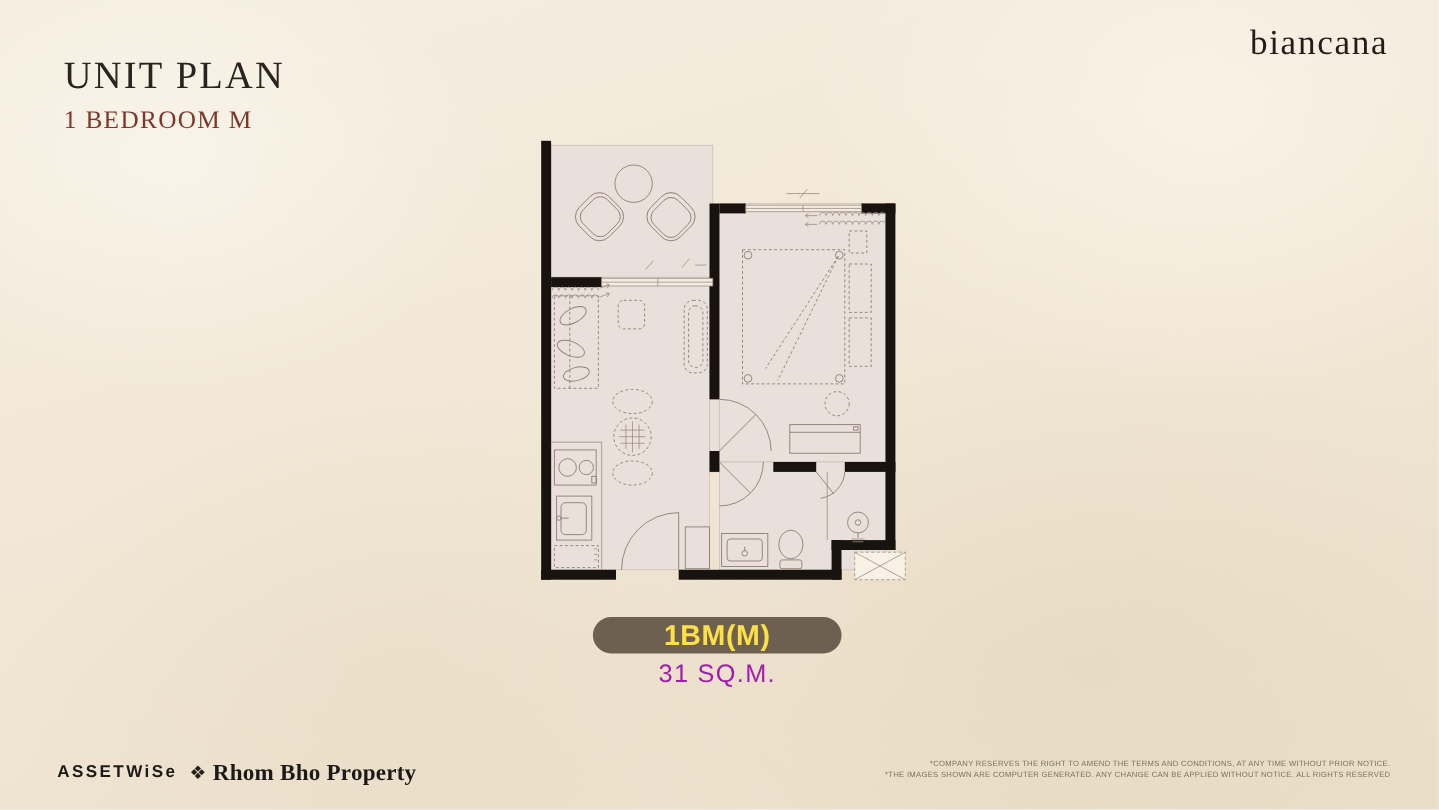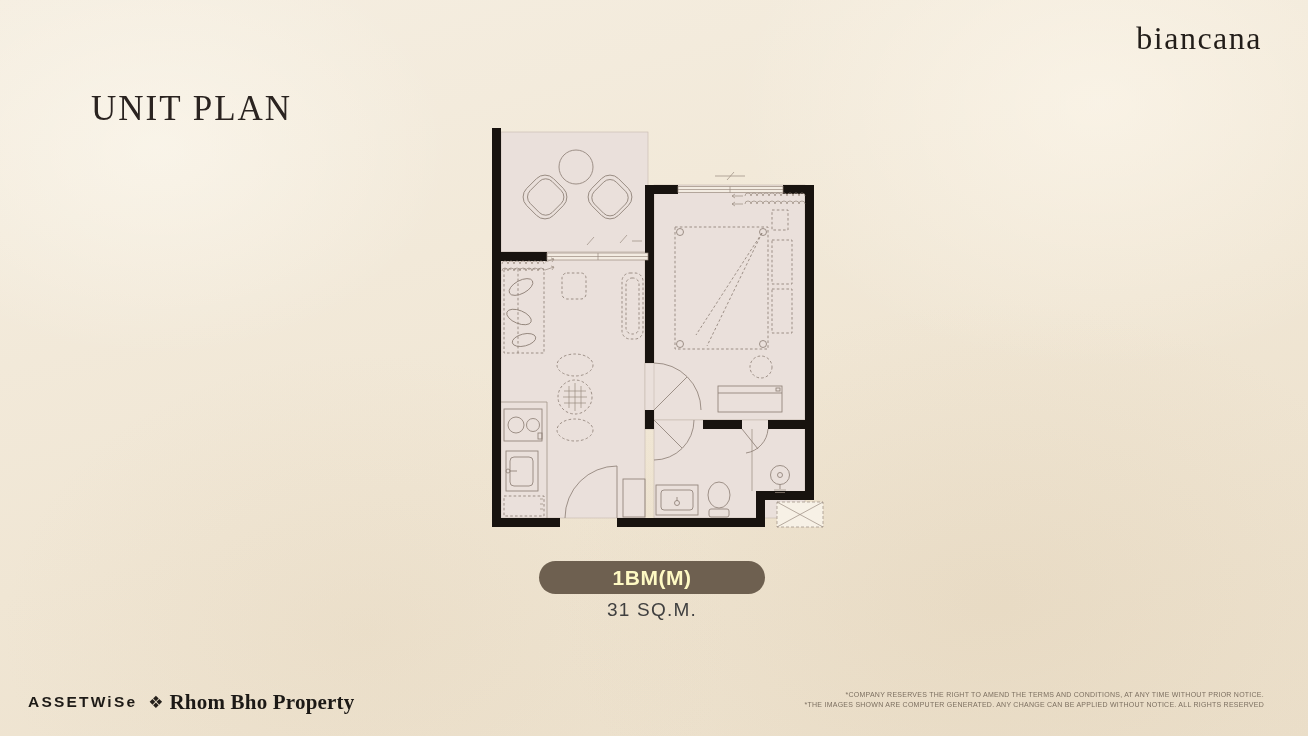--- a/index.html
+++ b/index.html
@@ -9,47 +9,47 @@
     width:1308px; height:736px;
     overflow:hidden;
     font-family:"Liberation Sans", sans-serif;
     background:
       radial-gradient(420px 300px at 12% 20%, rgba(255,252,244,.50), transparent 70%),
       radial-gradient(520px 380px at 84% 14%, rgba(255,250,240,.55), transparent 70%),
       radial-gradient(620px 430px at 76% 82%, rgba(214,193,160,.22), transparent 70%),
       radial-gradient(520px 400px at 28% 86%, rgba(219,200,170,.20), transparent 70%),
       linear-gradient(165deg, #f5eee1 0%, #f0e6d4 55%, #ebdfca 100%);
   }
-  .title-block{ position:absolute; left:91px; top:50px;margin-top:40px; }
+  .title-block{ position:absolute; left:58px; top:50px; }
   .title-block h1{
     font-family:"Liberation Serif", serif; font-weight:400;
     font-size:35px; letter-spacing:2px; color:#2a2320; line-height:1.1;
   }
   .title-block h2{
     font-family:"Liberation Serif", serif; font-weight:400;
     font-size:23px; letter-spacing:1.2px; color:#7e352b; margin-top:7px;
   }
   .brand{
     position:absolute; top:20px; right:46px;
     font-family:"Liberation Serif", serif; font-size:32px; font-weight:400;
     color:#221d19; letter-spacing:1.5px;
   }
   .plan-wrap{ position:absolute; left:490px; top:123px; width:340px; height:412px; }
   .badge{
     position:absolute; left:539px; top:561px; width:226px; height:33px;
     background:#6e6050; border-radius:17px;
     display:flex; align-items:center; justify-content:center;
-    color:#fef9c3; font-weight:bold; font-size:21px; letter-spacing:.5px;
+    color:#fde047; font-weight:bold; font-size:26px; letter-spacing:.5px;
   }
   .area-label{
     position:absolute; left:489px; top:599px; width:326px;
-    text-align:center; font-size:19px; color:#404040; letter-spacing:1.2px;
+    text-align:center; font-size:23px; color:#a21caf; letter-spacing:1.2px;
   }
   .footer-left{
-    position:absolute; left:28px; top:690px; height:24px;
+    position:absolute; left:52px; top:690px; height:24px;
     display:flex; align-items:center; gap:11px;
   }
   .dev-logo{
     font-size:15.5px; font-weight:600; letter-spacing:2.2px; color:#1d1a16;
   }
   .partner{ display:flex; align-items:center; gap:6px; }
   .partner-icon{ font-size:17px; color:#241f1a; line-height:1; }
   .partner-name{
     font-family:"Liberation Serif", serif; font-weight:bold;
     font-size:21px; color:#1c1916; letter-spacing:.2px;
@@ -65,20 +65,21 @@
   .furn{ stroke:#8f8177; stroke-width:.85; fill:none; }
   .furn-d{ stroke:#8f8177; stroke-width:.85; fill:none; stroke-dasharray:2.6 2.2; }
   .win{ stroke:#9a8b7f; stroke-width:.7; fill:#f3ece2; }
   .thin{ stroke:#9a8b7f; stroke-width:.7; fill:none; }
 </style>
 </head>
 <body>
 
 <div class="title-block">
   <h1>UNIT PLAN</h1>
+  <h2>1 BEDROOM M</h2>
 </div>
 
 <div class="brand">biancana</div>
 
 <div class="plan-wrap">
 <svg viewBox="0 0 340 412" width="340" height="412" xmlns="http://www.w3.org/2000/svg">
 
   <g>
     <rect class="floor" x="11" y="9" width="147" height="120"></rect>
     <rect class="floor" x="11" y="129" width="144" height="266"></rect>

